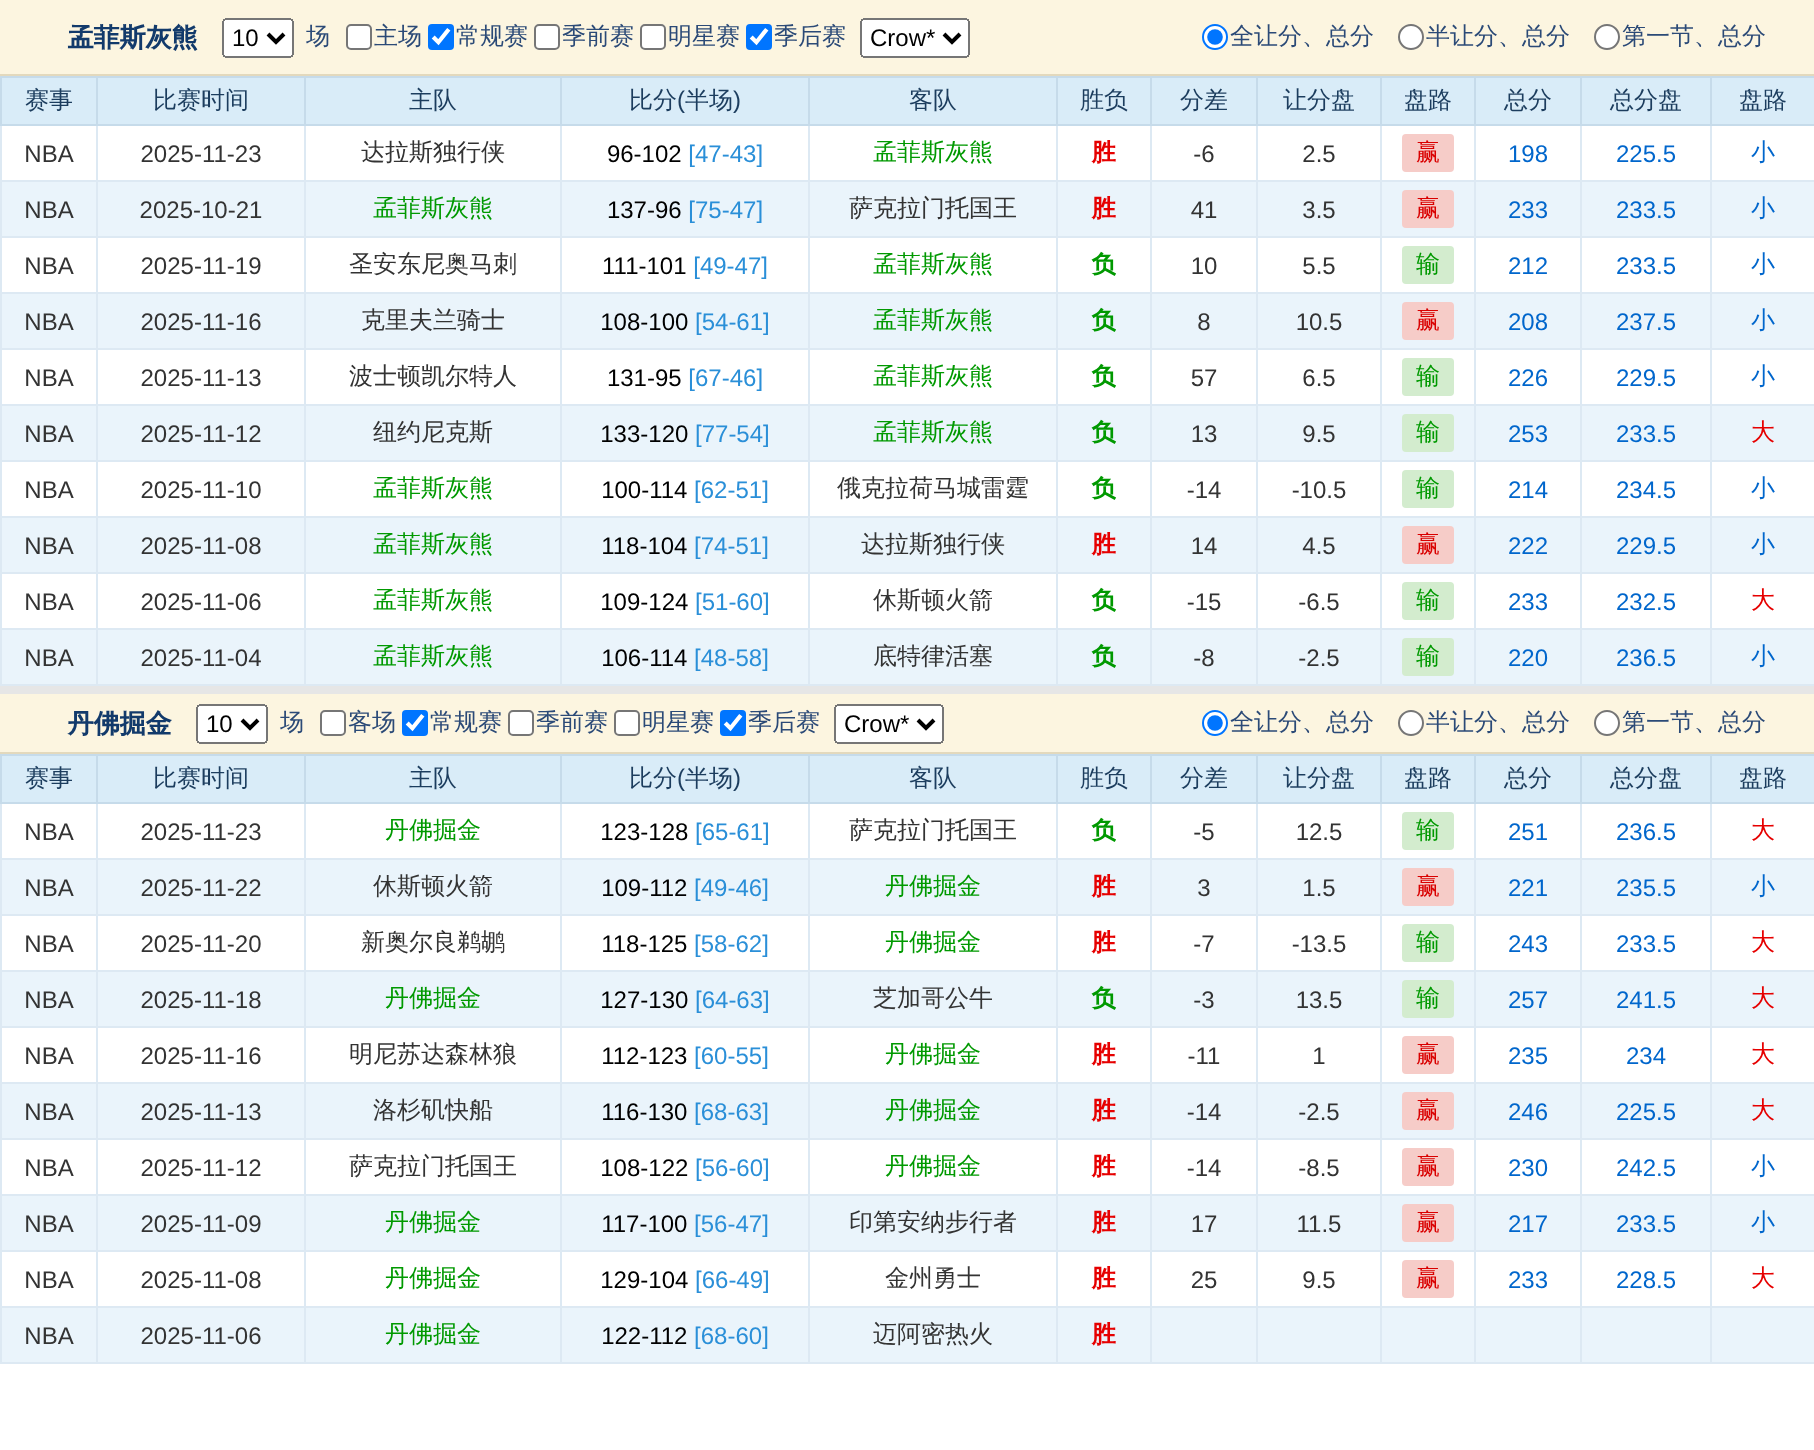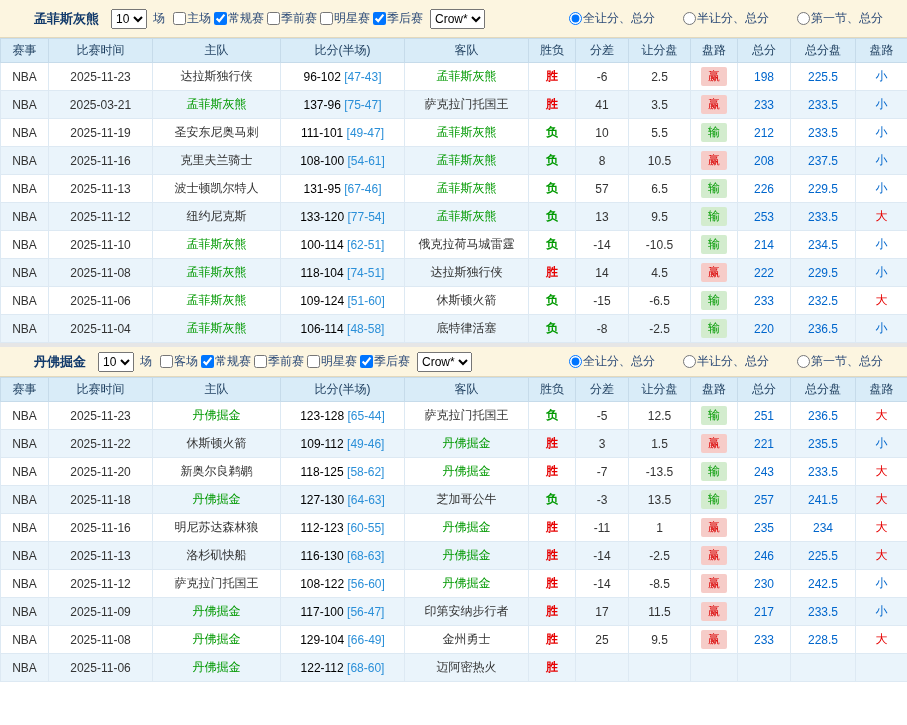--- a/index.html
+++ b/index.html
@@ -14,21 +14,21 @@
 
   .filterbar{height:38px;background:#fcf5e0;border-bottom:1px solid #e3d9bd;
     display:flex;align-items:center;padding:0 10px;gap:4px}
   .filterbar.compact{height:30px}
   .teamname{font-weight:bold;color:#123a6b;font-size:13px;margin:0 8px 0 24px}
   .filterbar select{font-size:12px;height:20px;margin-right:2px}
   .lbl{color:#2b4a77;margin-right:4px}
   .checks{display:flex;align-items:center}
   .checks label{display:flex;align-items:center;color:#2b4a77;margin-right:3px;cursor:pointer}
   .checks input,.radios input{width:13px;height:13px;margin-right:1px;cursor:pointer}
-  .radios{margin-left:auto;display:flex;align-items:center;gap:28px;margin-right:14px}
+  .radios{margin-left:auto;display:flex;align-items:center;gap:12px;margin-right:14px}
   .radios label{display:flex;align-items:center;color:#2b4a77;cursor:pointer}
 
   table{border-collapse:collapse;table-layout:fixed;width:907px}
   th{background:#d9ecf8;color:#1c3d5e;font-weight:normal;height:24px;border:1px solid #c6dbea;font-size:12px}
   td{height:28px;text-align:center;border:1px solid #dde9f3;font-size:12px;color:#333;
     overflow:hidden;white-space:nowrap}
   tbody tr:nth-child(even){background:#eaf4fb}
 
   td.hl{color:#009900}
   .half{color:#2a8fd8}
@@ -140,21 +140,21 @@
             <td><span class="win">胜</span></td>
             <td>-6</td>
             <td>2.5</td>
             <td><span class="badge badge-win">赢</span></td>
             <td class="blue">198</td>
             <td class="blue">225.5</td>
             <td><span class="under">小</span></td>
           </tr>
           <tr>
             <td>NBA</td>
-            <td>2025-03-21</td>
+            <td>2025-10-21</td>
             <td class="hl">孟菲斯灰熊</td>
             <td><span class="score">137-96</span><span class="half"> [75-47]</span></td>
             <td>萨克拉门托国王</td>
             <td><span class="win">胜</span></td>
             <td>41</td>
             <td>3.5</td>
             <td><span class="badge badge-win">赢</span></td>
             <td class="blue">233</td>
             <td class="blue">233.5</td>
             <td><span class="under">小</span></td>
@@ -353,21 +353,21 @@
             <th>总分</th>
             <th>总分盘</th>
             <th>盘路</th>
           </tr>
         </thead>
       <tbody>
           <tr>
             <td>NBA</td>
             <td>2025-11-23</td>
             <td class="hl">丹佛掘金</td>
-            <td><span class="score">123-128</span><span class="half"> [65-44]</span></td>
+            <td><span class="score">123-128</span><span class="half"> [65-61]</span></td>
             <td>萨克拉门托国王</td>
             <td><span class="loss">负</span></td>
             <td>-5</td>
             <td>12.5</td>
             <td><span class="badge badge-loss">输</span></td>
             <td class="blue">251</td>
             <td class="blue">236.5</td>
             <td><span class="over">大</span></td>
           </tr>
           <tr>

